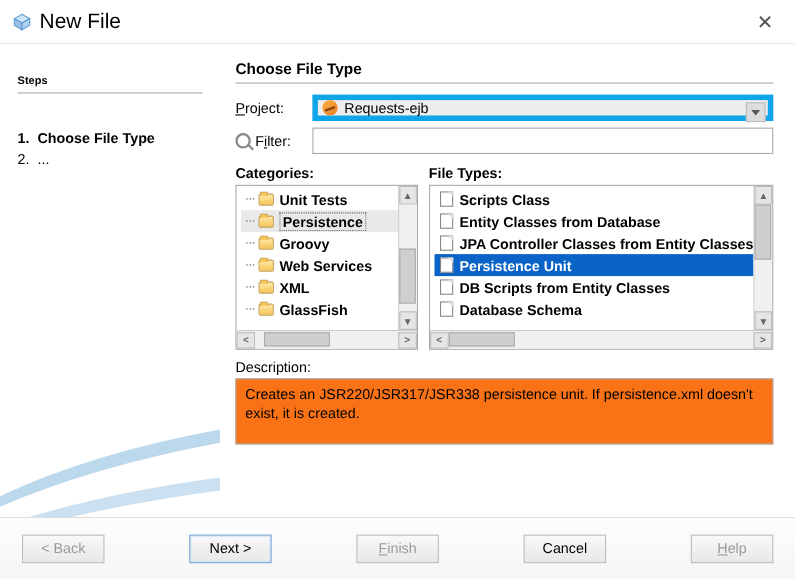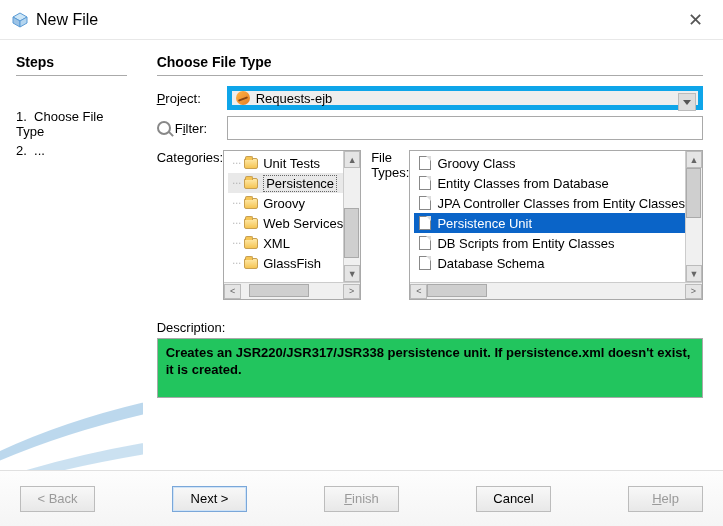--- a/index.html
+++ b/index.html
@@ -1,29 +1,29 @@
 <!DOCTYPE html>
 <html><head>
 <meta charset="utf-8">
 <style>
 * { box-sizing: border-box; font-family: "Segoe UI", Tahoma, sans-serif; font-size: 13px; }
 body { margin:0; background:#fff; width:723px; height:526px; overflow:hidden; color:#000; }
 
 .titlebar { height:40px; display:flex; align-items:center; padding:0 12px; border-bottom:1px solid #e8e8e8; }
 .cube-icon { width:16px; height:16px; margin-right:8px; }
-.title { flex:1; font-size:16px; }
+.title { flex:1; font-size:19px; }
 .close-x { font-size:18px; color:#555; cursor:default; padding:4px 8px; font-weight:300; }
 
 .main { display:flex; height:calc(100% - 40px - 56px); }
 
 .steps-panel { width:200px; padding:14px 16px 0 16px; position:relative; overflow:hidden; }
-.steps-header { font-weight:700; font-size:14px; }
+.steps-header { font-weight:700; font-size:10px;margin-top:14px; }
 .steps-hr { border:0; border-top:1px solid #aaa; margin:5px 0 10px 0; }
 .step-item { padding:2px 0; }
-.step-current { font-weight:400;margin-top:31px; }
+.step-current { font-weight:700;margin-top:31px; }
 .swoosh { position:absolute; left:-120px; bottom:-60px; width:500px; height:280px; }
 
 .right-panel { flex:1; padding:14px 20px 0 14px; background:#fff; }
 .right-header { font-weight:700; font-size:14px; }
 .right-hr { border:0; border-top:1px solid #aaa; margin:5px 0 10px 0; }
 
 .row { display:flex; align-items:center; margin:6px 0; }
 .lbl { min-width:70px; }
 .lbl .ul { text-decoration:underline; }
 
@@ -31,21 +31,21 @@
 .dropdown .orange { width:14px; height:14px; border-radius:50%; background:linear-gradient(135deg,#ffb347,#e67e22); display:inline-block; margin-right:6px; position:relative; }
 .dropdown .orange::after { content:""; position:absolute; left:2px; top:7px; width:10px; height:2px; background:#8b4513; transform:rotate(-20deg); border-radius:1px; }
 .dropdown .caret { position:absolute; right:2px; top:2px; width:18px; height:18px; background:#ddd; border:1px solid #bbb; display:flex; align-items:center; justify-content:center; }
 .dropdown .caret::after { content:""; border-left:4px solid transparent; border-right:4px solid transparent; border-top:5px solid #555; }
 
 .filter-input { flex:1; height:24px; border:1px solid #a9a9a9; background:#fff; padding:0 4px; }
 .mag { width:14px; height:14px; margin-right:4px; display:inline-block; border:2px solid #888; border-radius:50%; position:relative; }
 .mag::after { content:""; position:absolute; width:6px; height:2px; background:#888; right:-5px; bottom:-2px; transform:rotate(45deg); }
 
 .lists-row { display:flex; gap:10px; margin-top:10px; }
-.list-col { flex:1; display:flex; flex-direction:row; }
+.list-col { flex:1; display:flex; flex-direction:column;font-weight:bold; }
 .list-label { margin-bottom:3px; }
 
 .list-box { border:1px solid #a9a9a9; background:#fff; height:150px; display:flex; flex-direction:column; }
 .list-body { flex:1; overflow:hidden; position:relative; display:flex; }
 .list-items { flex:1; padding:2px 0 2px 4px; }
 .hscroll { height:17px; background:#f0f0f0; border-top:1px solid #ccc; display:flex; align-items:center; }
 .hscroll .btn { width:17px; height:15px; background:#e5e5e5; border:1px solid #bbb; display:flex; align-items:center; justify-content:center; font-size:9px; color:#666; }
 .hscroll .track { flex:1; height:15px; background:#f0f0f0; display:flex; }
 .hscroll .thumb { width:60px; height:13px; background:#cfcfcf; border:1px solid #aaa; margin:0; }
 .vscroll { width:17px; background:#f0f0f0; border-left:1px solid #ccc; display:flex; flex-direction:column; }
@@ -58,22 +58,22 @@
 .folder-icon { width:14px; height:11px; background:linear-gradient(#ffe9a8,#f5c555); border:1px solid #c9a050; border-radius:2px; margin-right:5px; position:relative; }
 .folder-icon::before { content:""; position:absolute; top:-3px; left:0; width:6px; height:3px; background:#f5c555; border:1px solid #c9a050; border-bottom:0; border-radius:2px 2px 0 0; }
 .tree-sel { background:#e9e9e9; }
 .tree-sel .txt { border:1px dotted #666; padding:0 2px;text-align:center; }
 
 .ft-icon { width:14px; height:14px; margin-right:5px; display:flex; align-items:center; justify-content:center; }
 .ft-paper { width:12px; height:14px; background:#fff; border:1px solid #888; position:relative; }
 .ft-paper::after { content:""; position:absolute; right:-1px; top:-1px; border-top:5px solid #ddd; border-left:5px solid transparent; }
 .ft-sel { background:#0a64c8; color:#fff; }
 
-.desc-label { margin-top:20px; }
-.desc-box { border:1px solid #a9a9a9; background:#22c55e; height:60px; padding:6px 8px; margin-top:3px; line-height:1.3;font-weight:bold; }
+.desc-label { margin-top:8px; }
+.desc-box { border:1px solid #a9a9a9; background:#f97316; height:60px; padding:6px 8px; margin-top:3px; line-height:1.3; }
 
 .footer { height:56px; border-top:1px solid #e0e0e0; display:flex; align-items:center; justify-content:space-between; padding:0 20px; gap:8px; background:linear-gradient(#fdfdfd,#f5f5f5); }
 .btnf { min-width:75px; height:26px; border:1px solid #bcbcbc; background:linear-gradient(#f8f8f8,#e8e8e8); padding:0 10px; text-align:center; line-height:24px; }
 .btnf.disabled { color:#9a9a9a; }
 .btnf.primary { border:1px solid #7aa7d9; box-shadow:0 0 0 1px #cfe3f7 inset; }
 .btnf .ul { text-decoration:underline; }
 </style>
 </head>
 <body>
 
@@ -184,21 +184,21 @@
 
       <div class="list-col" style="flex:1.25;">
         <div class="list-label"><span class="ul">F</span><span>ile Types:</span></div>
         <div class="list-box">
           <div class="list-body">
             <div class="list-items" id="ft-items">
                 <div class="ft-item">
                   <span class="ft-icon">
                     <span class="ft-paper"></span>
                   </span>
-                  <span>Groovy Class</span>
+                  <span>Scripts Class</span>
                 </div>
                 <div class="ft-item">
                   <span class="ft-icon">
                     <span class="ft-paper"></span>
                   </span>
                   <span>Entity Classes from Database</span>
                 </div>
                 <div class="ft-item">
                   <span class="ft-icon">
                     <span class="ft-paper"></span>

